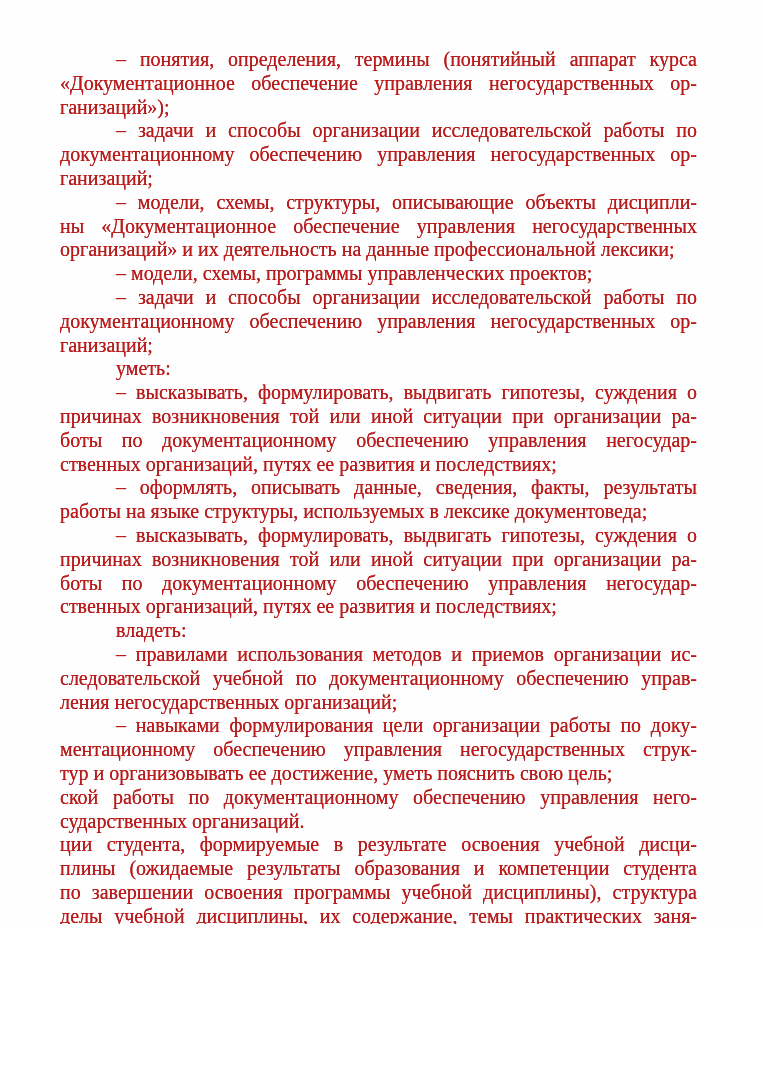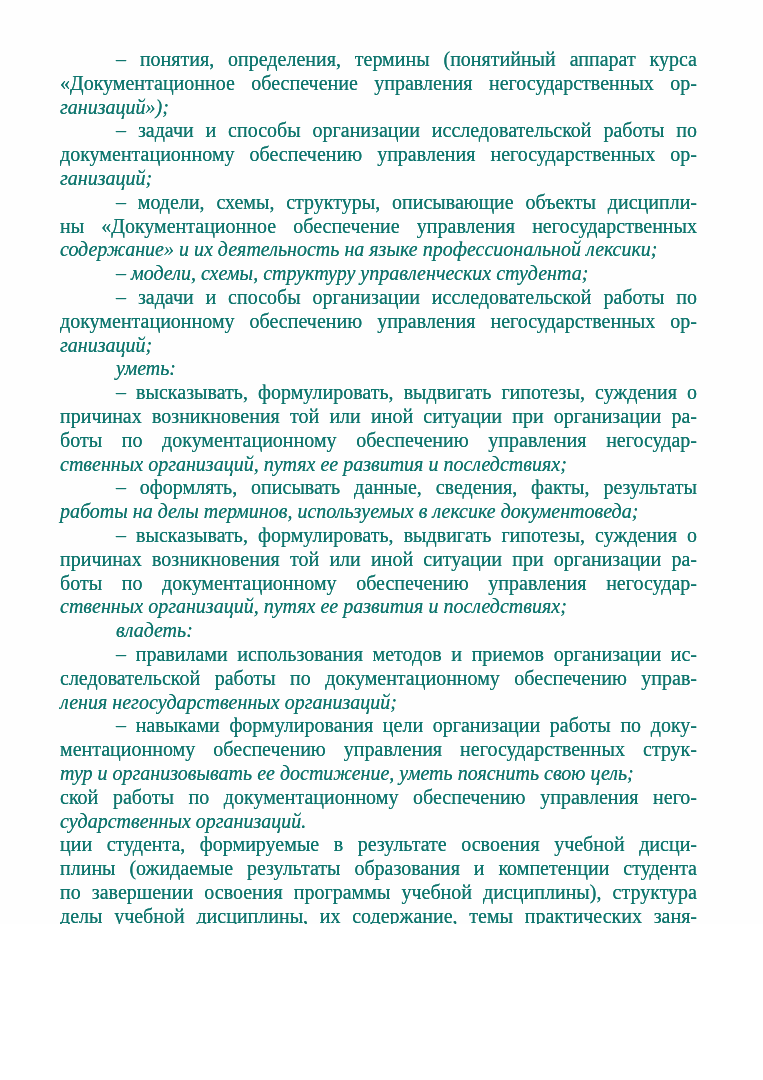--- a/index.html
+++ b/index.html
@@ -6,21 +6,21 @@
     margin: 0;
     padding: 0;
     background: #ffffff;
   }
   .page {
     position: relative;
     width: 763px;
     height: 924px;
     background: #fefefe;
     font-family: "Liberation Serif", "DejaVu Serif", serif;
-    color: #0f766e;
+    color: #b91c1c;
     overflow: hidden;
   }
   .text-block {
     position: absolute;
     left: 60px;
     top: 48px;
     width: 637px;
   }
   .para {
     margin: 0;
@@ -34,21 +34,20 @@
     text-justify: inter-word;
     text-shadow: 0 0 0.4px currentColor;
     white-space: normal;
   }
   .line.indent {
     padding-left: 56px;
   }
   .line.lastline {
     text-align: center;
     text-align-last: left;
-    font-style: italic;
   }
   .page-number {
     position: absolute;
     left: 60px;
     top: 1036px;
     width: 637px;
     text-align: center;
     font-size: 20px;
     line-height: 24px;
     text-shadow: 0 0 0.4px currentColor;
@@ -65,55 +64,55 @@
         <div class="line lastline">ганизаций»);</div>
       </div>
       <div class="para">
         <div class="line indent">– задачи и способы организации исследовательской работы по</div>
         <div class="line">документационному обеспечению управления негосударственных ор-</div>
         <div class="line lastline">ганизаций;</div>
       </div>
       <div class="para">
         <div class="line indent">– модели, схемы, структуры, описывающие объекты дисципли-</div>
         <div class="line">ны «Документационное обеспечение управления негосударственных</div>
-        <div class="line lastline">содержание» и их деятельность на языке профессиональной лексики;</div>
+        <div class="line lastline">организаций» и их деятельность на данные профессиональной лексики;</div>
       </div>
       <div class="para">
-        <div class="line indent lastline">– модели, схемы, структуру управленческих студента;</div>
+        <div class="line indent lastline">– модели, схемы, программы управленческих проектов;</div>
       </div>
       <div class="para">
         <div class="line indent">– задачи и способы организации исследовательской работы по</div>
         <div class="line">документационному обеспечению управления негосударственных ор-</div>
         <div class="line lastline">ганизаций;</div>
       </div>
       <div class="para">
         <div class="line indent lastline">уметь:</div>
       </div>
       <div class="para">
         <div class="line indent">– высказывать, формулировать, выдвигать гипотезы, суждения о</div>
         <div class="line">причинах возникновения той или иной ситуации при организации ра-</div>
         <div class="line">боты по документационному обеспечению управления негосудар-</div>
         <div class="line lastline">ственных организаций, путях ее развития и последствиях;</div>
       </div>
       <div class="para">
         <div class="line indent">– оформлять, описывать данные, сведения, факты, результаты</div>
-        <div class="line lastline">работы на делы терминов, используемых в лексике документоведа;</div>
+        <div class="line lastline">работы на языке структуры, используемых в лексике документоведа;</div>
       </div>
       <div class="para">
         <div class="line indent">– высказывать, формулировать, выдвигать гипотезы, суждения о</div>
         <div class="line">причинах возникновения той или иной ситуации при организации ра-</div>
         <div class="line">боты по документационному обеспечению управления негосудар-</div>
         <div class="line lastline">ственных организаций, путях ее развития и последствиях;</div>
       </div>
       <div class="para">
         <div class="line indent lastline">владеть:</div>
       </div>
       <div class="para">
         <div class="line indent">– правилами использования методов и приемов организации ис-</div>
-        <div class="line">следовательской работы по документационному обеспечению управ-</div>
+        <div class="line">следовательской учебной по документационному обеспечению управ-</div>
         <div class="line lastline">ления негосударственных организаций;</div>
       </div>
       <div class="para">
         <div class="line indent">– навыками формулирования цели организации работы по доку-</div>
         <div class="line">ментационному обеспечению управления негосударственных струк-</div>
         <div class="line lastline">тур и организовывать ее достижение, уметь пояснить свою цель;</div>
       </div>
       <div class="para">
         <div class="line">ской работы по документационному обеспечению управления него-</div>
         <div class="line lastline">сударственных организаций.</div>

